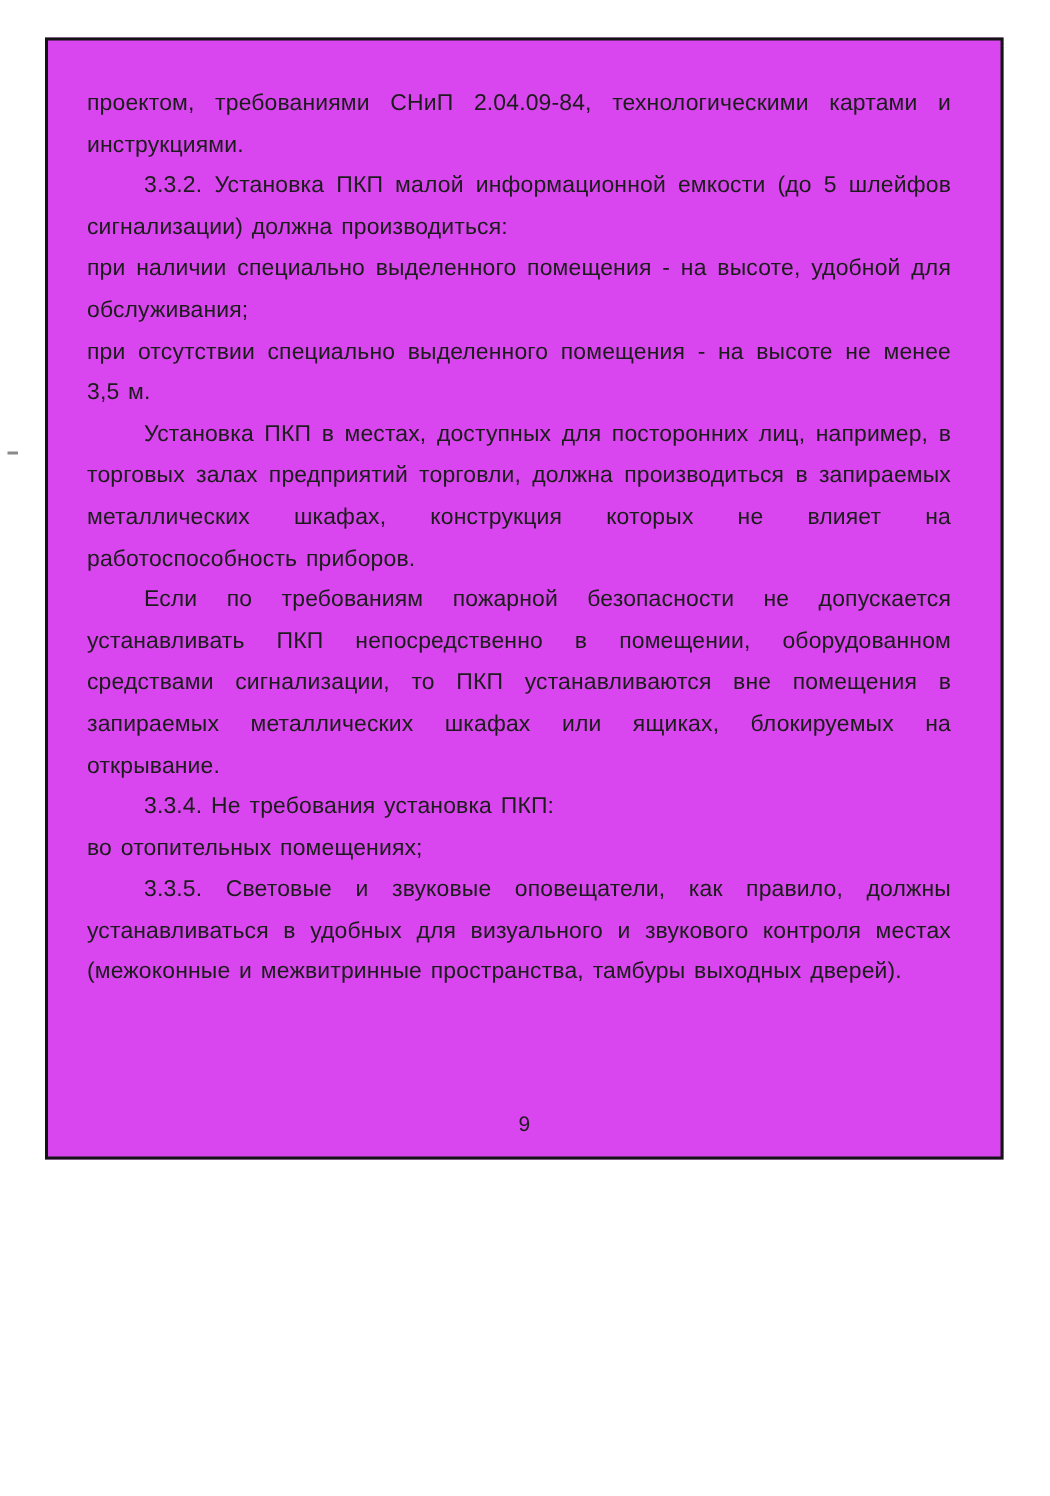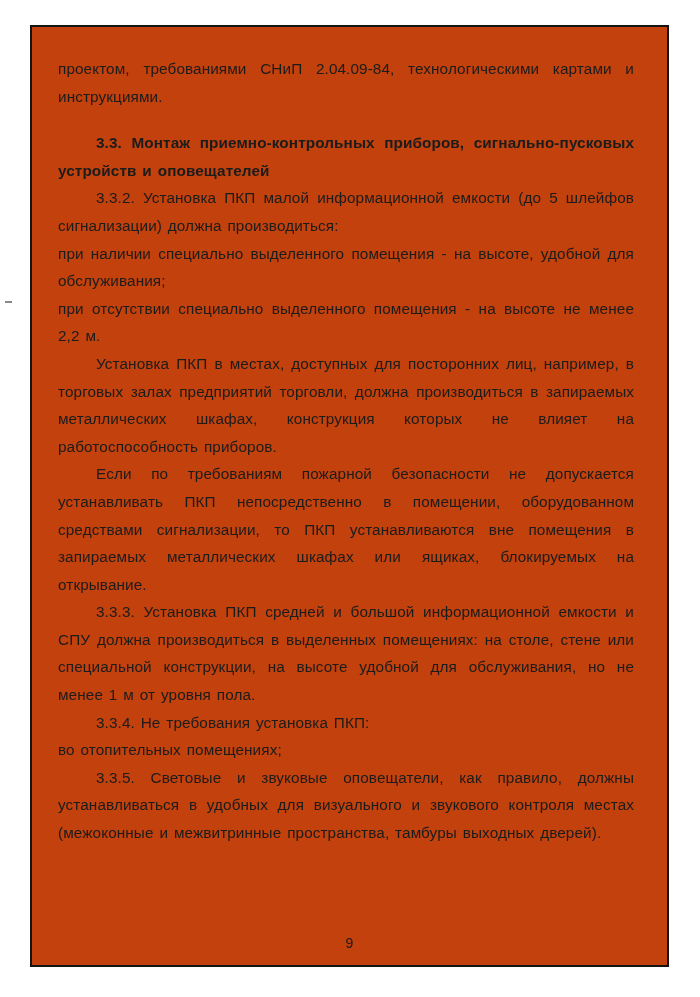--- a/index.html
+++ b/index.html
@@ -13,23 +13,23 @@
     position: relative;
     overflow: hidden;
     font-family: "Liberation Sans", sans-serif;
     color: #1c1c1c;
   }
   .page-frame {
     position: absolute;
     left: 30px;
     top: 25px;
     width: 639px;
-    height: 942px;
+    height: 748px;
     border: 2px solid #141414;
-    background: #c2410c;
+    background: #d946ef;
     box-sizing: border-box;
   }
   .text-block {
     position: absolute;
     left: 26px;
     top: 28px;
     width: 576px;
   }
   .para {
     margin: 0;
@@ -66,25 +66,23 @@
   }
 </style>
 </head>
 <body>
 
 <div class="scan-artifact"></div>
 
 <div class="page-frame">
   <div class="text-block">
     <p class="para no-indent">проектом, требованиями СНиП 2.04.09-84, технологическими картами и инструкциями.</p>
-    <p class="para heading">3.3. Монтаж приемно-контрольных приборов, сигнально-пусковых устройств и оповещателей</p>
     <p class="para">3.3.2. Установка ПКП малой информационной емкости (до 5 шлейфов сигнализации) должна производиться:</p>
     <p class="para no-indent">при наличии специально выделенного помещения - на высоте, удобной для обслуживания;</p>
-    <p class="para no-indent">при отсутствии специально выделенного помещения - на высоте не менее 2,2 м.</p>
+    <p class="para no-indent">при отсутствии специально выделенного помещения - на высоте не менее 3,5 м.</p>
     <p class="para">Установка ПКП в местах, доступных для посторонних лиц, например, в торговых залах предприятий торговли, должна производиться в запираемых металлических шкафах, конструкция которых не влияет на работоспособность приборов.</p>
     <p class="para">Если по требованиям пожарной безопасности не допускается устанавливать ПКП непосредственно в помещении, оборудованном средствами сигнализации, то ПКП устанавливаются вне помещения в запираемых металлических шкафах или ящиках, блокируемых на открывание.</p>
-    <p class="para">3.3.3. Установка ПКП средней и большой информационной емкости и СПУ должна производиться в выделенных помещениях: на столе, стене или специальной конструкции, на высоте удобной для обслуживания, но не менее 1 м от уровня пола.</p>
     <p class="para">3.3.4. Не требования установка ПКП:</p>
     <p class="para no-indent">во отопительных помещениях;</p>
     <p class="para">3.3.5. Световые и звуковые оповещатели, как правило, должны устанавливаться в удобных для визуального и звукового контроля местах (межоконные и межвитринные пространства, тамбуры выходных дверей).</p>
   </div>
   <div class="page-number">9</div>
 </div>
 
 </body></html>

